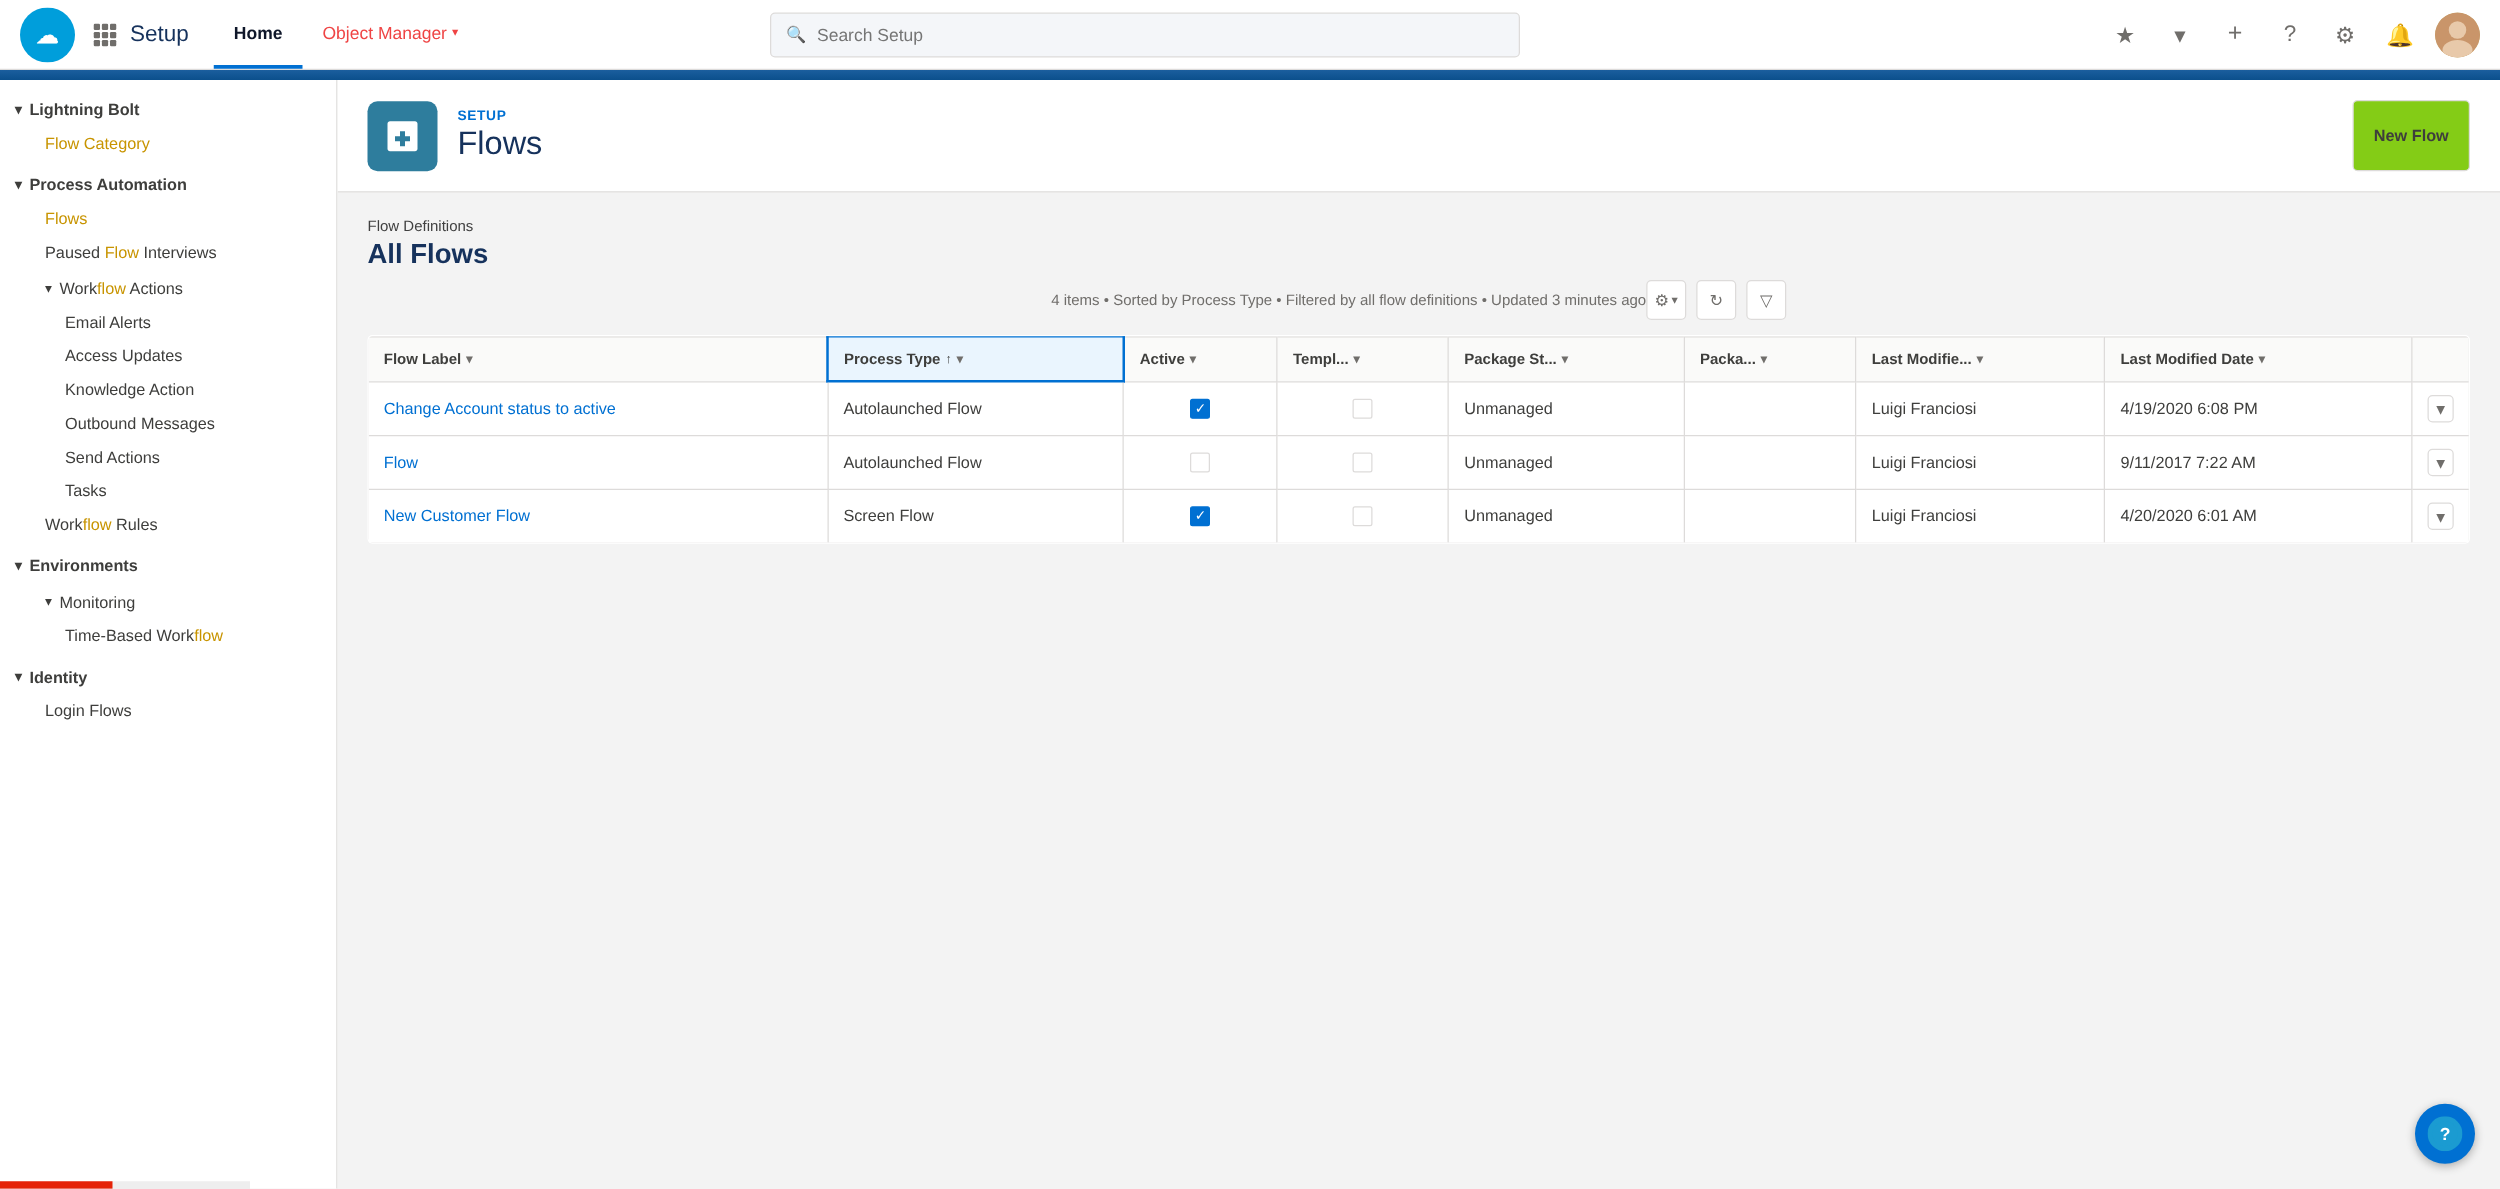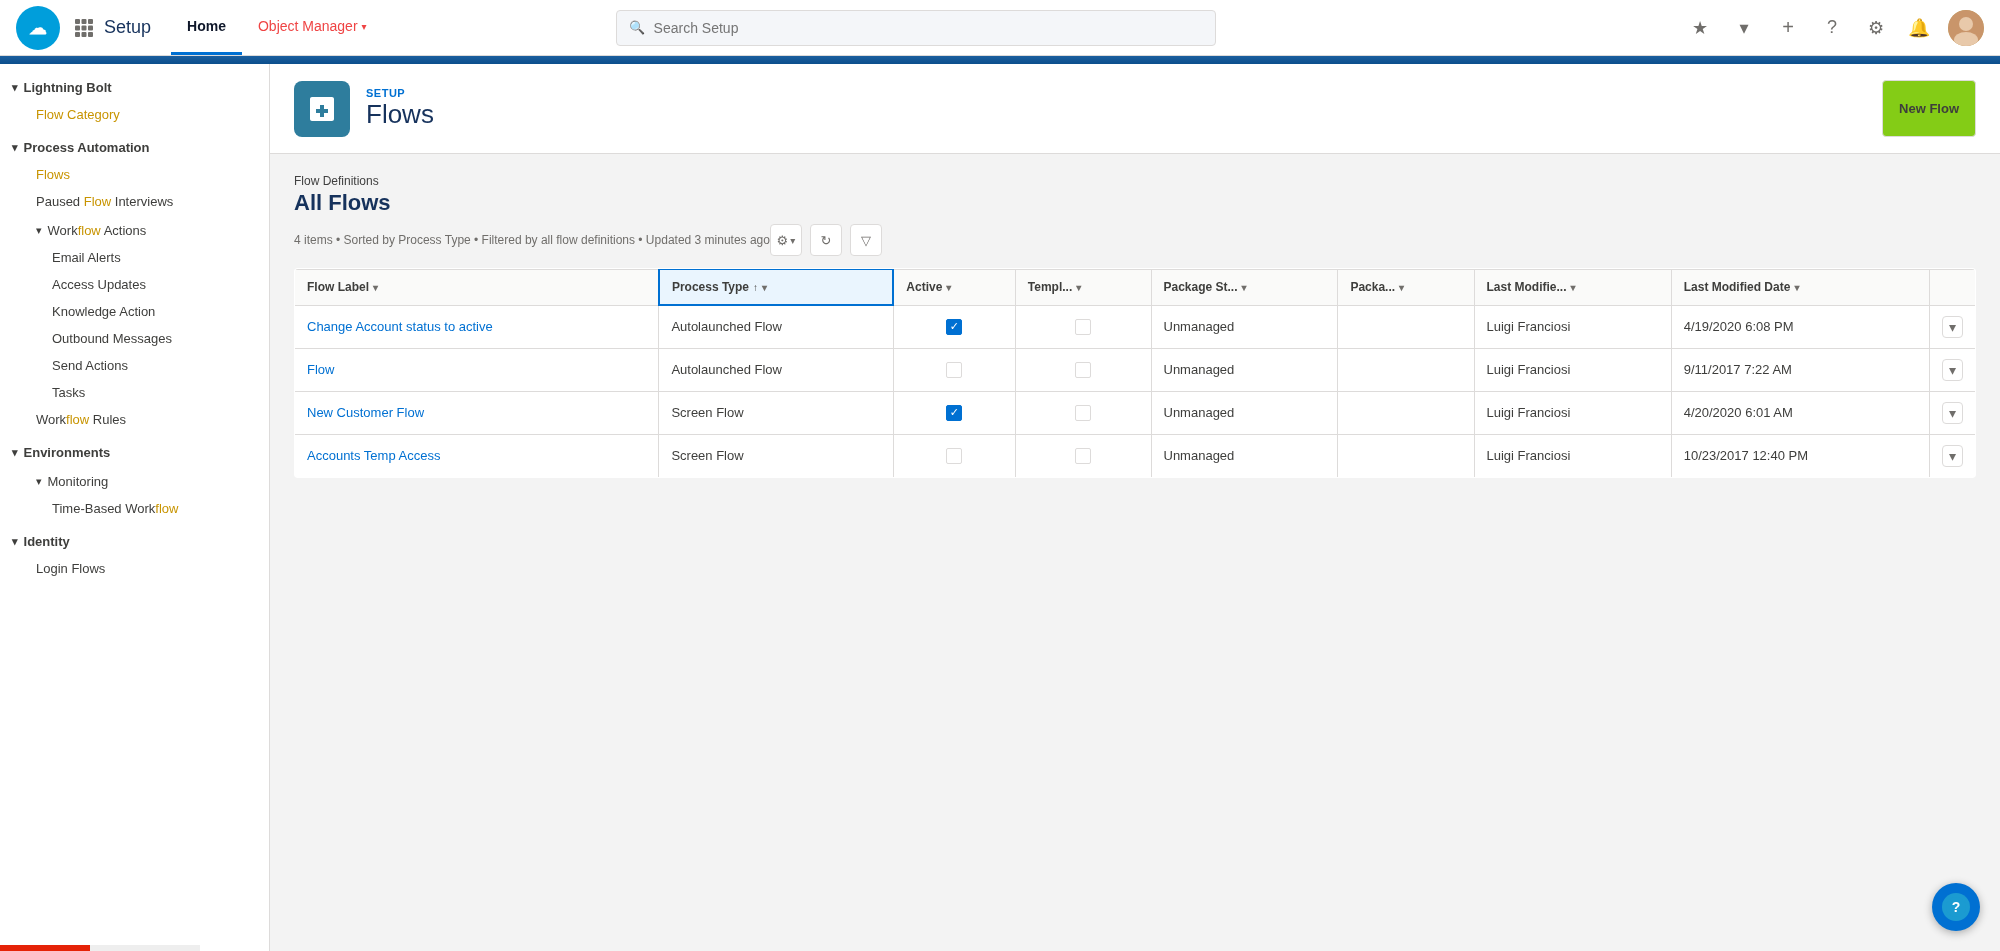--- a/index.html
+++ b/index.html
@@ -200,21 +200,21 @@
       margin-bottom: 2px;
     }
     .table-header .all-flows-title {
       font-size: 22px;
       font-weight: 700;
       color: #16325c;
     }
     .table-meta {
       display: flex;
       align-items: center;
-      justify-content: flex-start;
+      justify-content: center;
       margin-bottom: 12px;
     }
     .table-meta-text {
       font-size: 12px;
       color: #706e6b;
     }
     .table-meta-actions {
       display: flex;
       align-items: center;
       gap: 8px;
@@ -619,43 +619,20 @@
             </td>
             <td>Unmanaged</td>
             <td></td>
             <td>Luigi Franciosi</td>
             <td>4/20/2020 6:01 AM</td>
             <td>
               <button class="row-action-btn">▾</button>
             </td>
           </tr>
 
-          <tr>
-            <td>
-              <a class="flow-link">Accounts Temp Access</a>
-            </td>
-            <td>Screen Flow</td>
-            <td>
-              <div class="checkbox-cell">
-                <div class="checkbox"></div>
-              </div>
-            </td>
-            <td>
-              <div class="checkbox-cell">
-                <div class="checkbox"></div>
-              </div>
-            </td>
-            <td>Unmanaged</td>
-            <td></td>
-            <td>Luigi Franciosi</td>
-            <td>10/23/2017 12:40 PM</td>
-            <td>
-              <button class="row-action-btn">▾</button>
-            </td>
-          </tr>
         </tbody>
       </table>
     </div>
 
   </main>
 </div>
 
 <div class="progress-bar-container">
   <div class="progress-bar"></div>
 </div>

